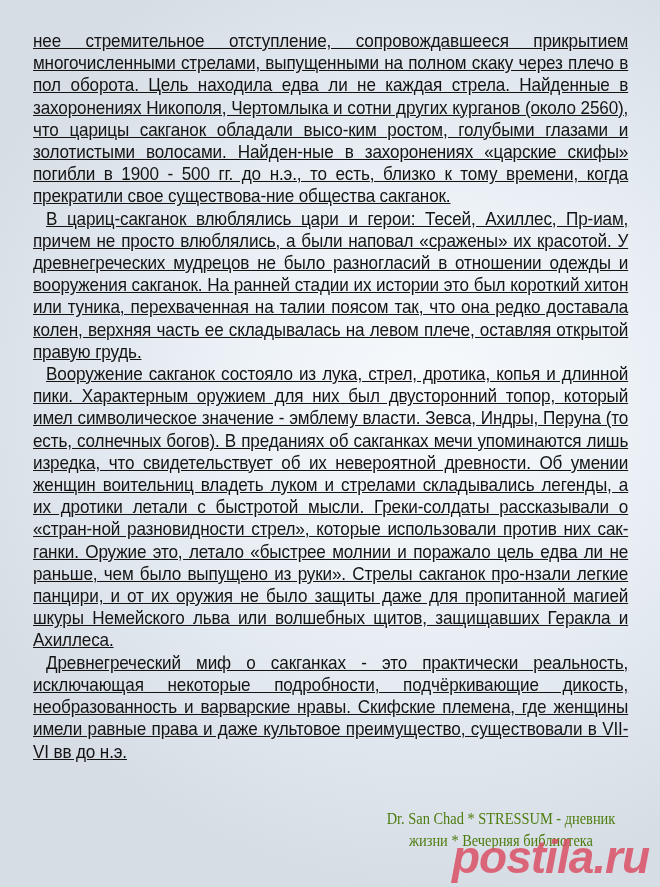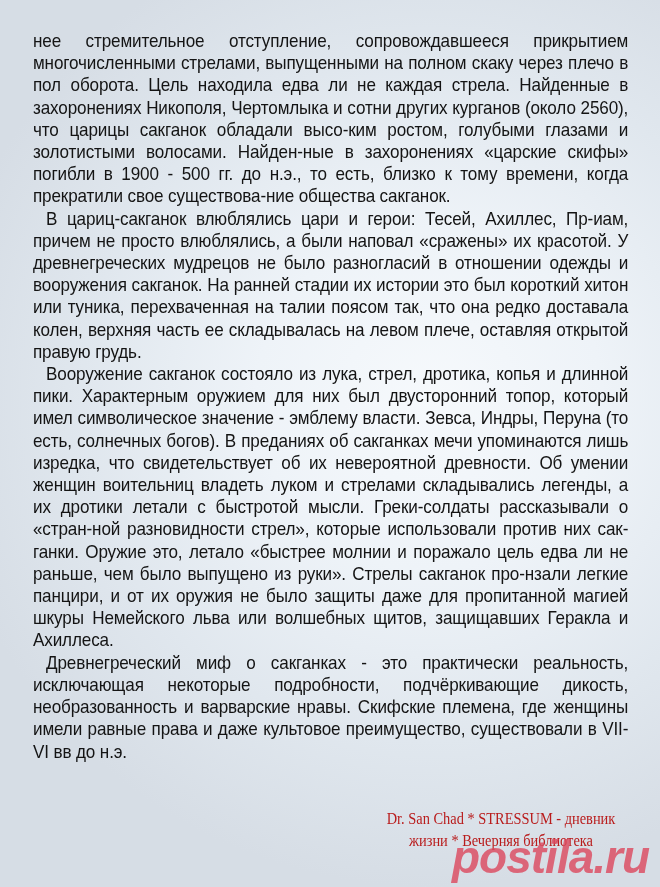--- a/index.html
+++ b/index.html
@@ -13,41 +13,42 @@
     position: relative;
     background: radial-gradient(ellipse 75% 55% at 65% 45%, #f6f9fc 0%, #eef3f8 35%, #e0e7ee 70%, #d6dde5 100%);
     font-family: "Liberation Sans", sans-serif;
     color: #141414;
   }
   .page {
     position: absolute;
     left: 33px;
     top: 30px;
     width: 595px;
+    text-decoration: underline;
   }
   .para {
     margin: 0;
     font-size: 18.4px;
     line-height: 22.2px;
     text-align: justify;
     letter-spacing: -0.15px;
     transform: scaleX(0.93);
     transform-origin: left top;
     width: 640px;
   }
   .para.indent {
     text-indent: 14px;
   }
   .watermark {
     position: absolute;
     left: 366px;
     top: 808px;
     width: 270px;
     font-family: "Liberation Serif", serif;
-    color: #b91c1c;
+    color: #4d7c0f;
     font-size: 16px;
     line-height: 22px;
     text-align: center;
   }
   .watermark .line1 {
     display: block;
     transform: scaleX(0.9);
     transform-origin: center;
   }
   .watermark .line2 {

